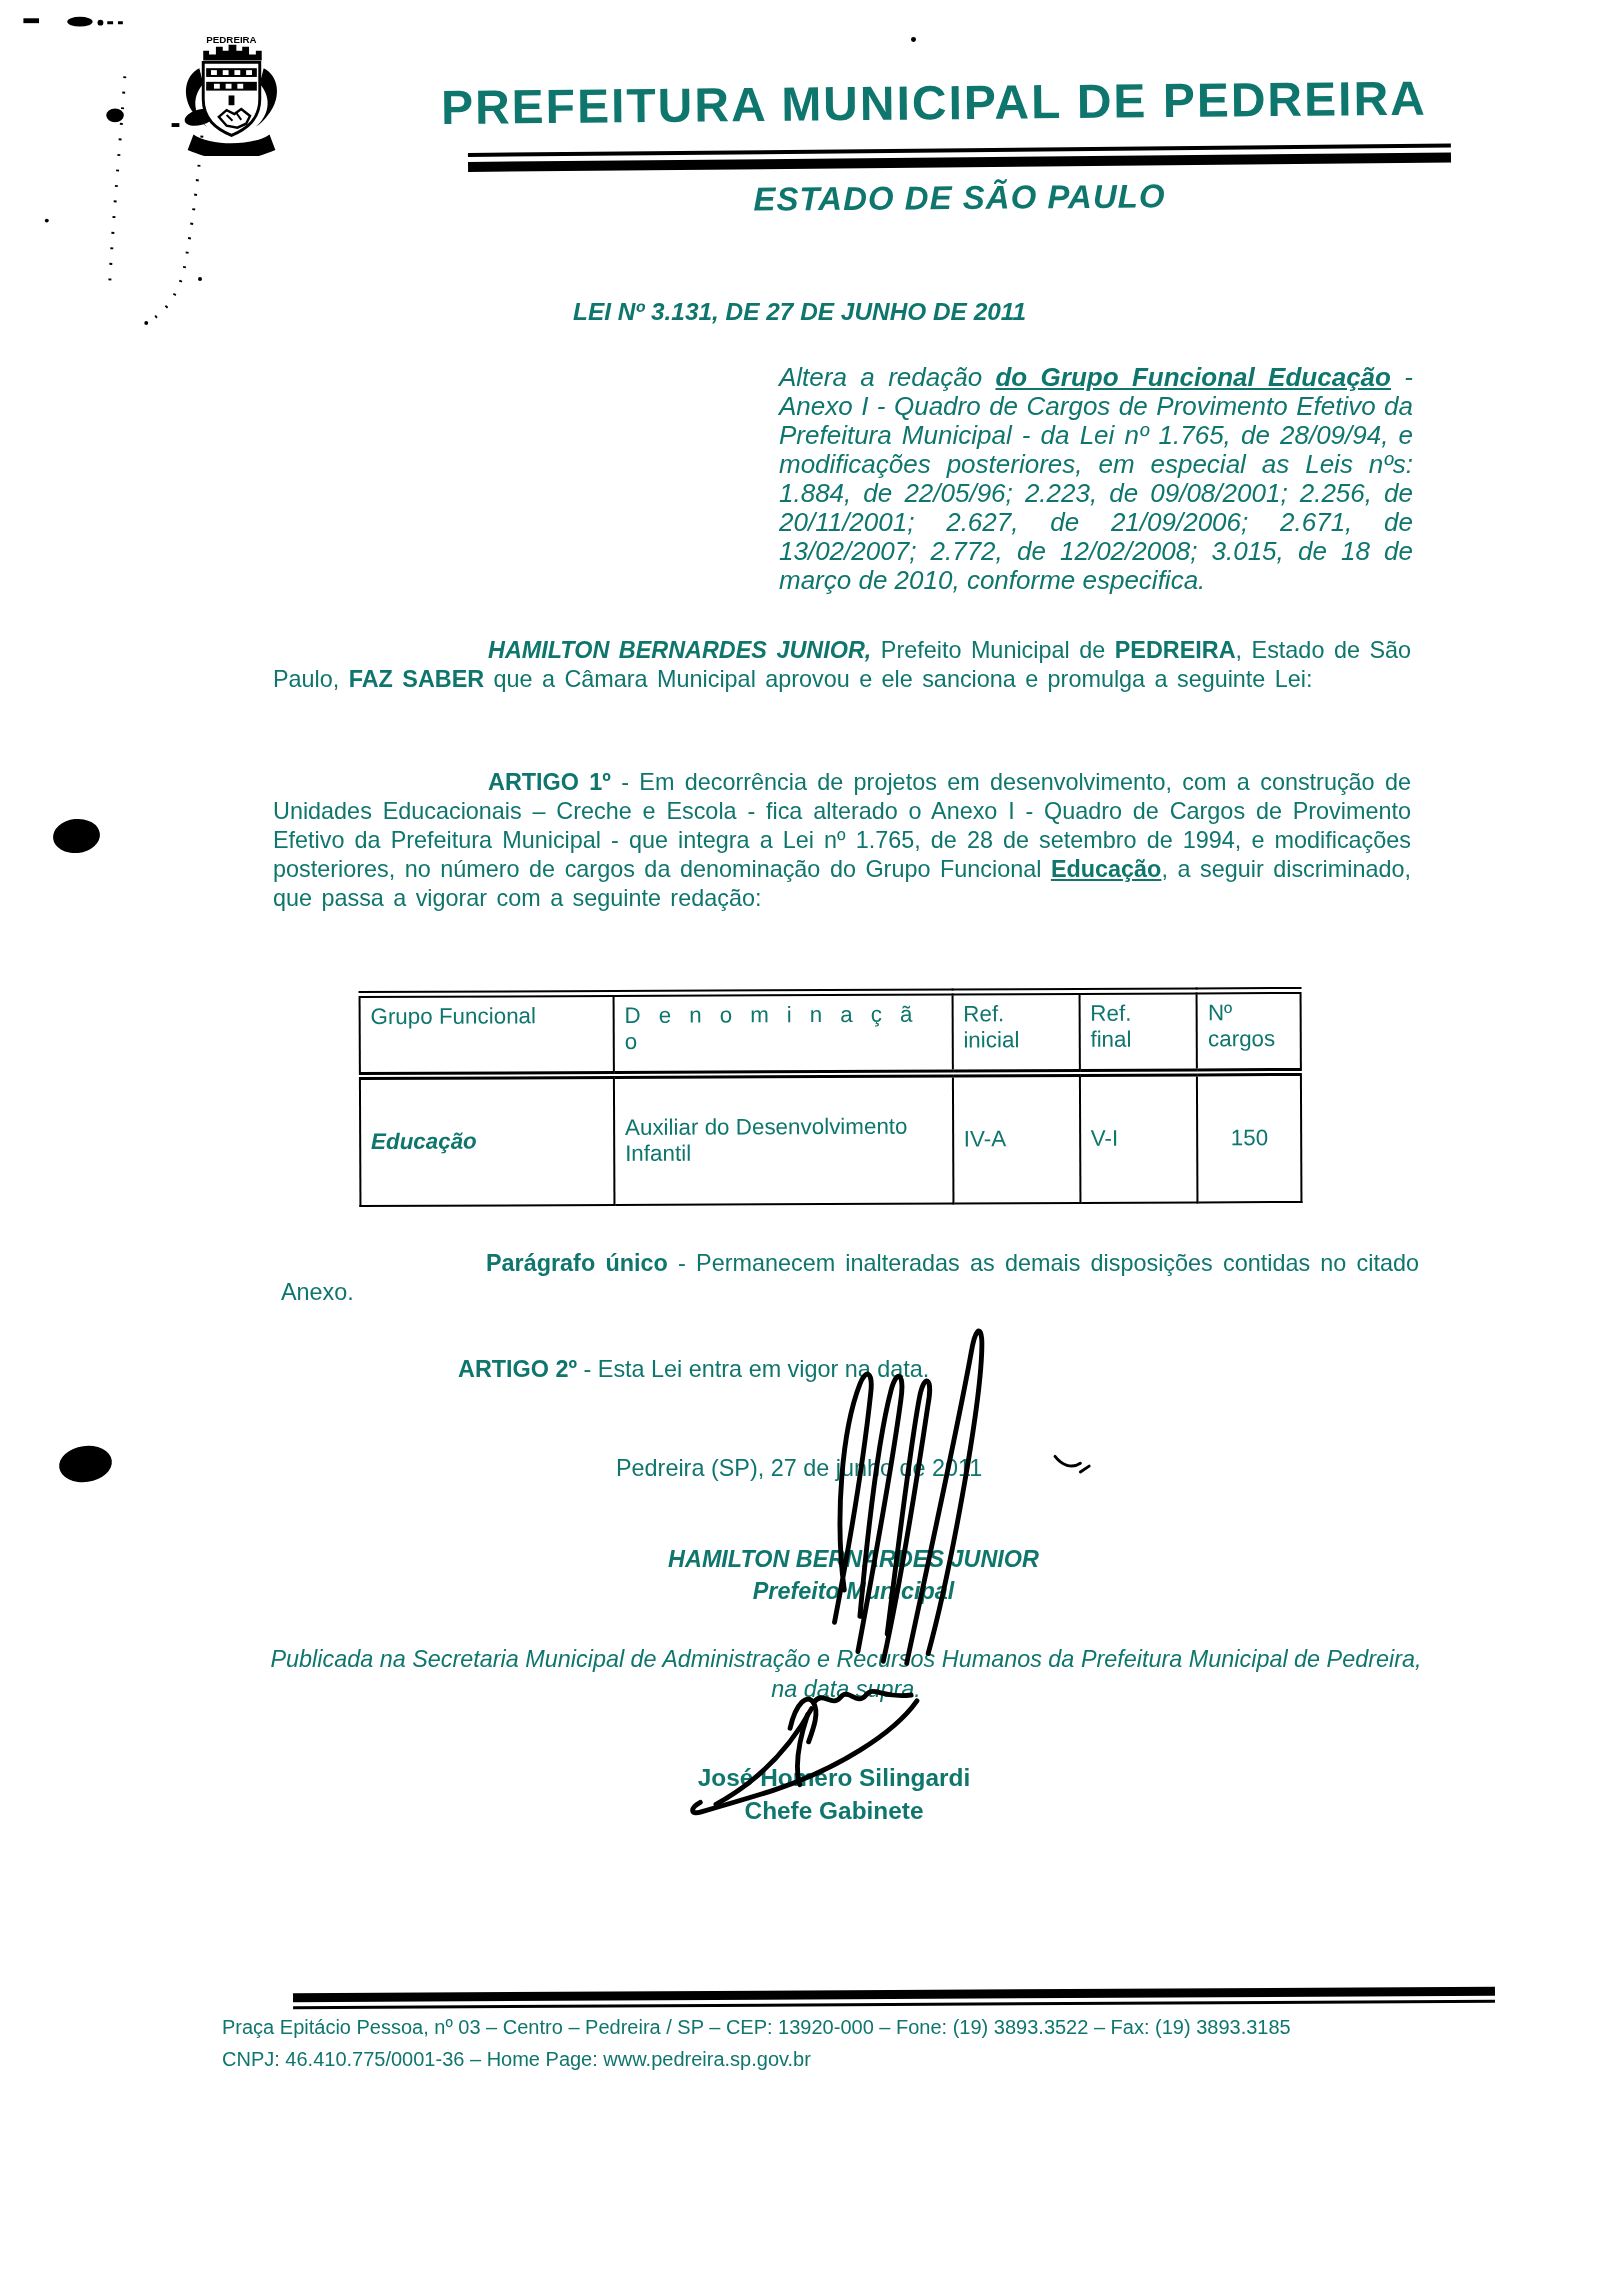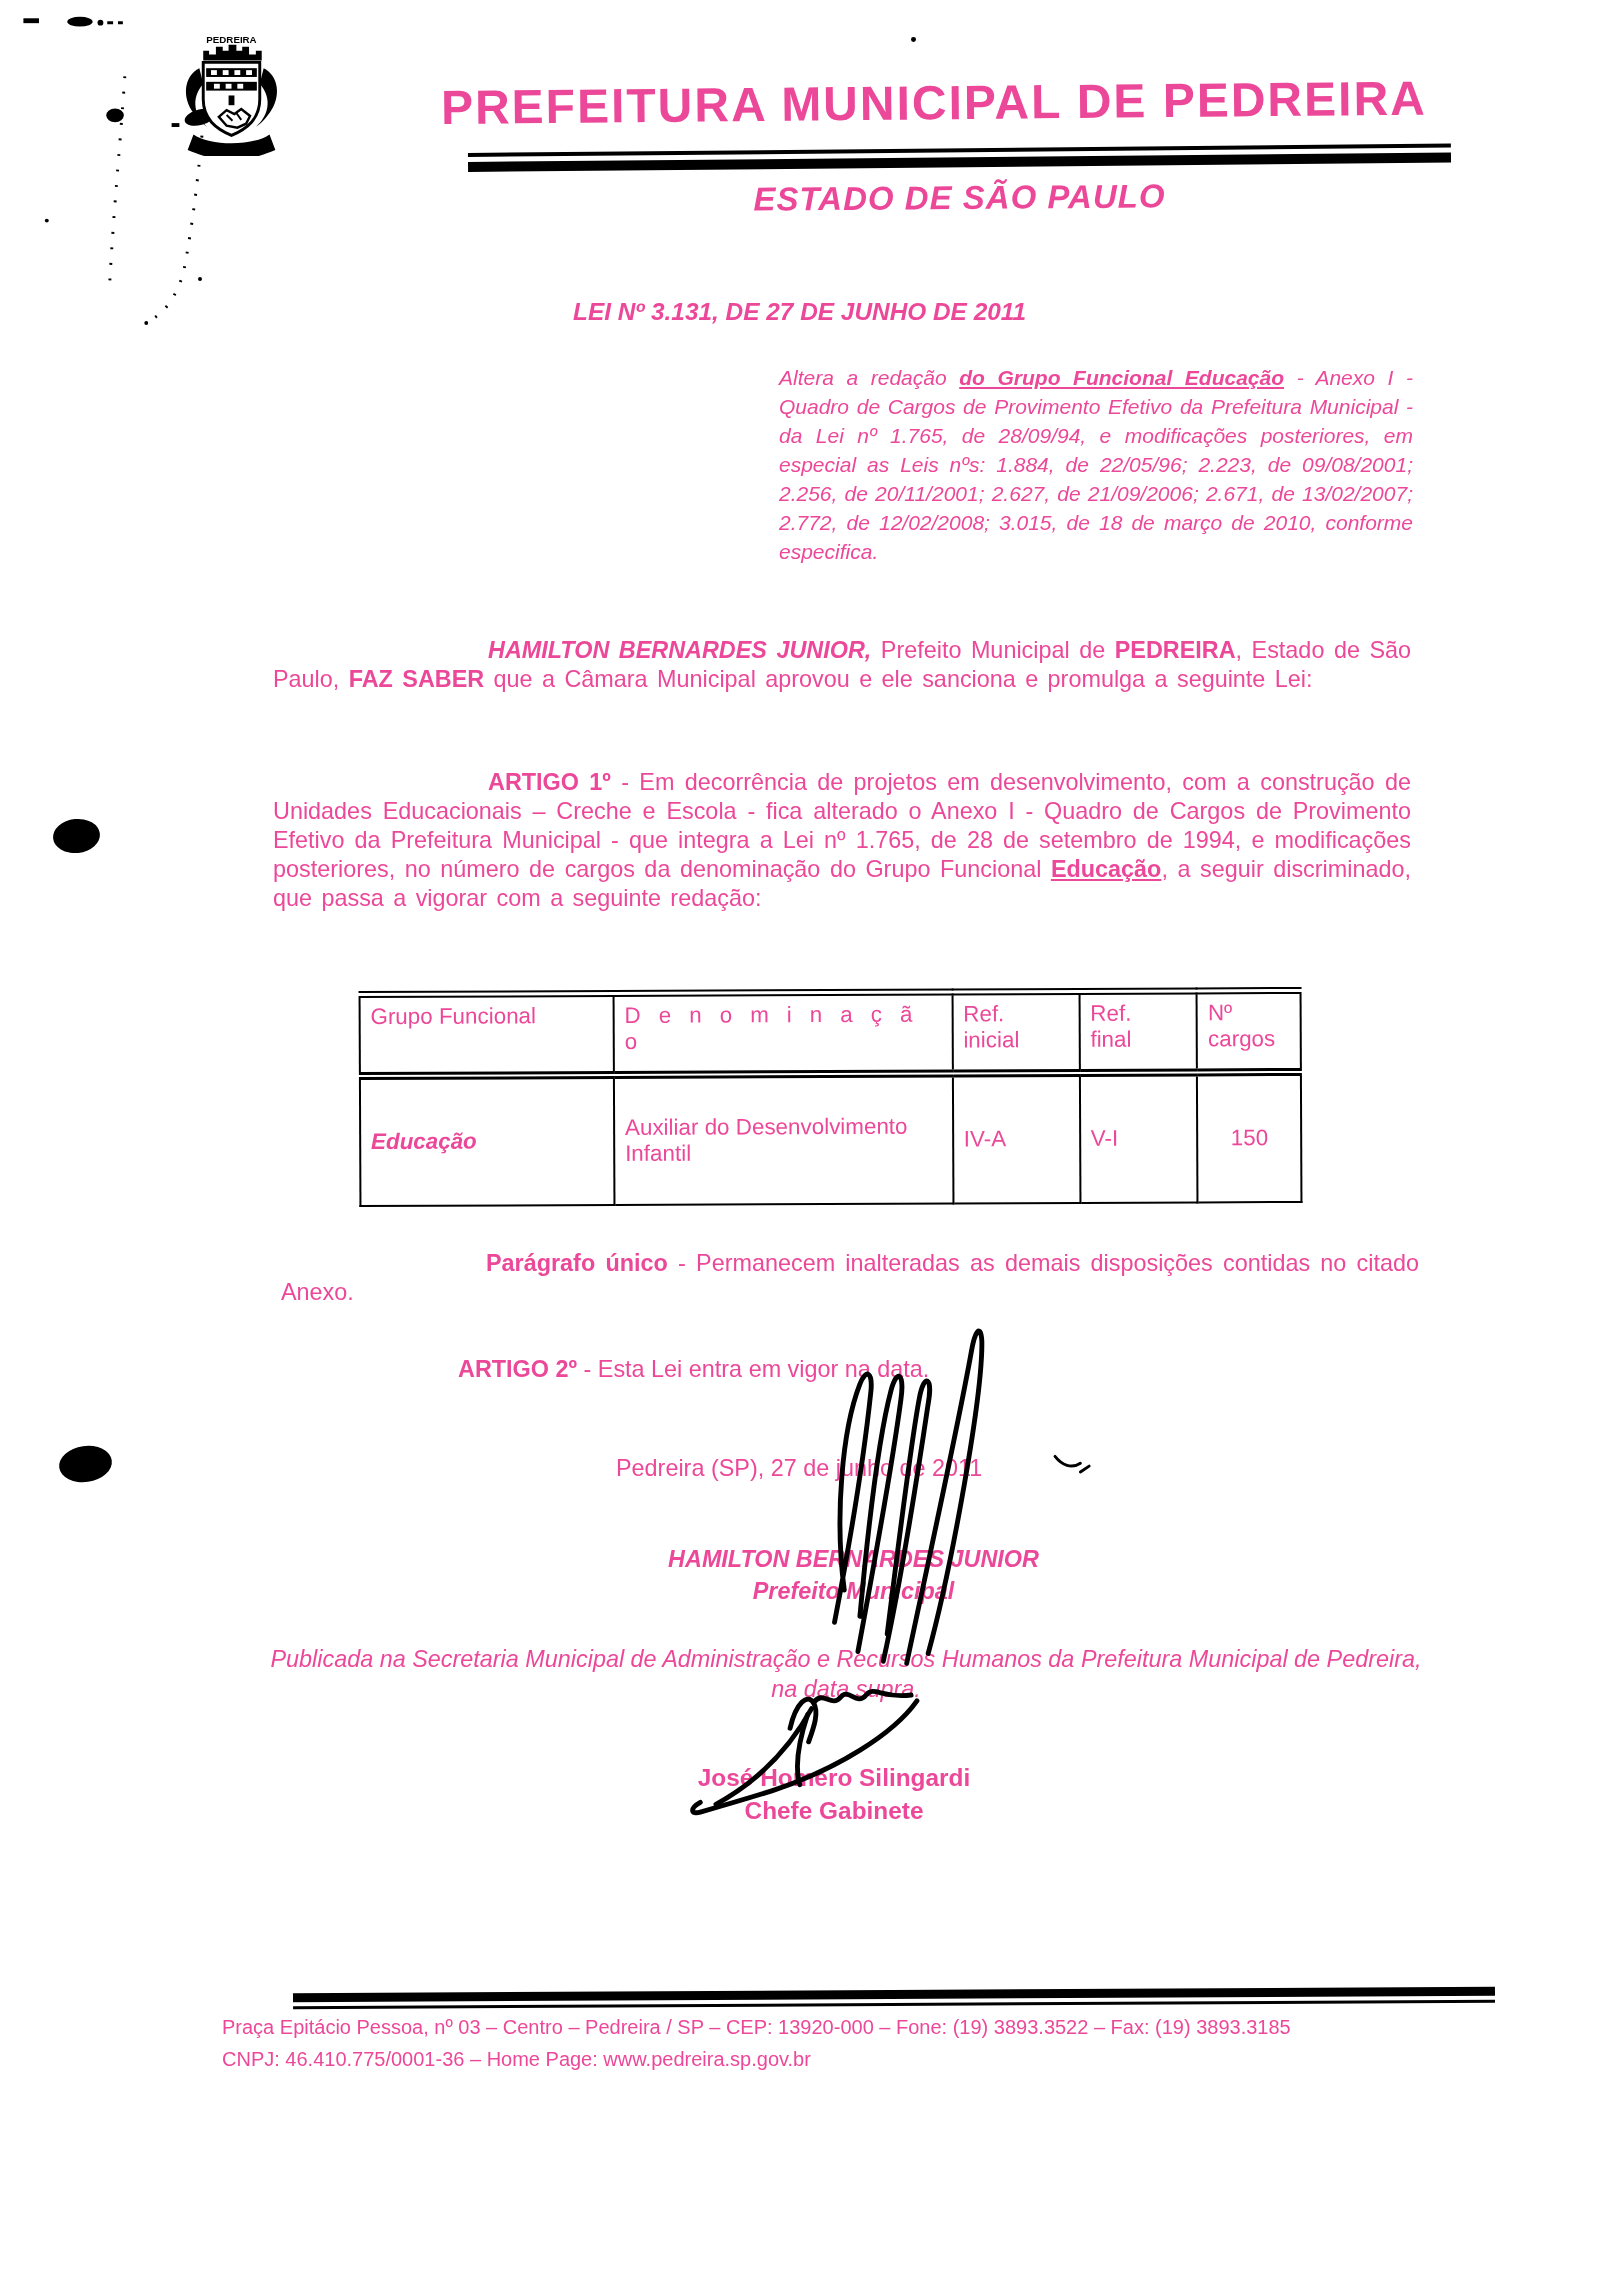--- a/index.html
+++ b/index.html
@@ -1,39 +1,39 @@
 <!DOCTYPE html>
 <html lang="pt"><head>
 <meta charset="utf-8">
 <style>
   html,body{margin:0;padding:0;background:#888;}
   .page{
     position:relative; width:1616px; height:2274px; background:#ffffff;
-    font-family:"Liberation Sans", sans-serif; color:#ec4899; overflow:hidden;
+    font-family:"Liberation Sans", sans-serif; color:#0f766e; overflow:hidden;
   }
   .abs{position:absolute;}
   
   .org-title{
     left:441px; top:80px; width:1005px;
     font-size:48px; font-weight:bold; letter-spacing:2px; white-space:nowrap;
     transform:rotate(-0.55deg); transform-origin:left center;
   }
   .header-rule{left:468px; top:153px; width:983px; transform:rotate(-0.55deg); transform-origin:left center;}
   .header-rule .thin{height:3.9px; background:#000;}
   .header-rule .thick{height:10.7px; background:#000; margin-top:4.9px;}
   .estado{
     left:468px; top:179px; width:983px; text-align:center;
     font-size:33px; font-weight:bold; font-style:italic; letter-spacing:1px;
     transform:rotate(-0.45deg);
   }
   
   .law-title{left:573px; top:298px; font-size:24.4px; font-weight:bold; font-style:italic; white-space:nowrap;}
   .ementa{
     left:779px; top:363px; width:634px;
-    font-size:21px; line-height:29px; font-style:italic; text-align:justify;
+    font-size:26px; line-height:29px; font-style:italic; text-align:justify;
   }
   .ementa .bu{font-weight:bold; text-decoration:underline;}
   .para{
     left:273px; width:1138px; font-size:23.4px; line-height:29px;
     text-align:justify; word-spacing:2.9px;
   }
   .indent{text-indent:215px;}
   .p1{top:636px;}
   .p2{top:768px;}
   .p3{top:1241px; text-indent:205px;}

